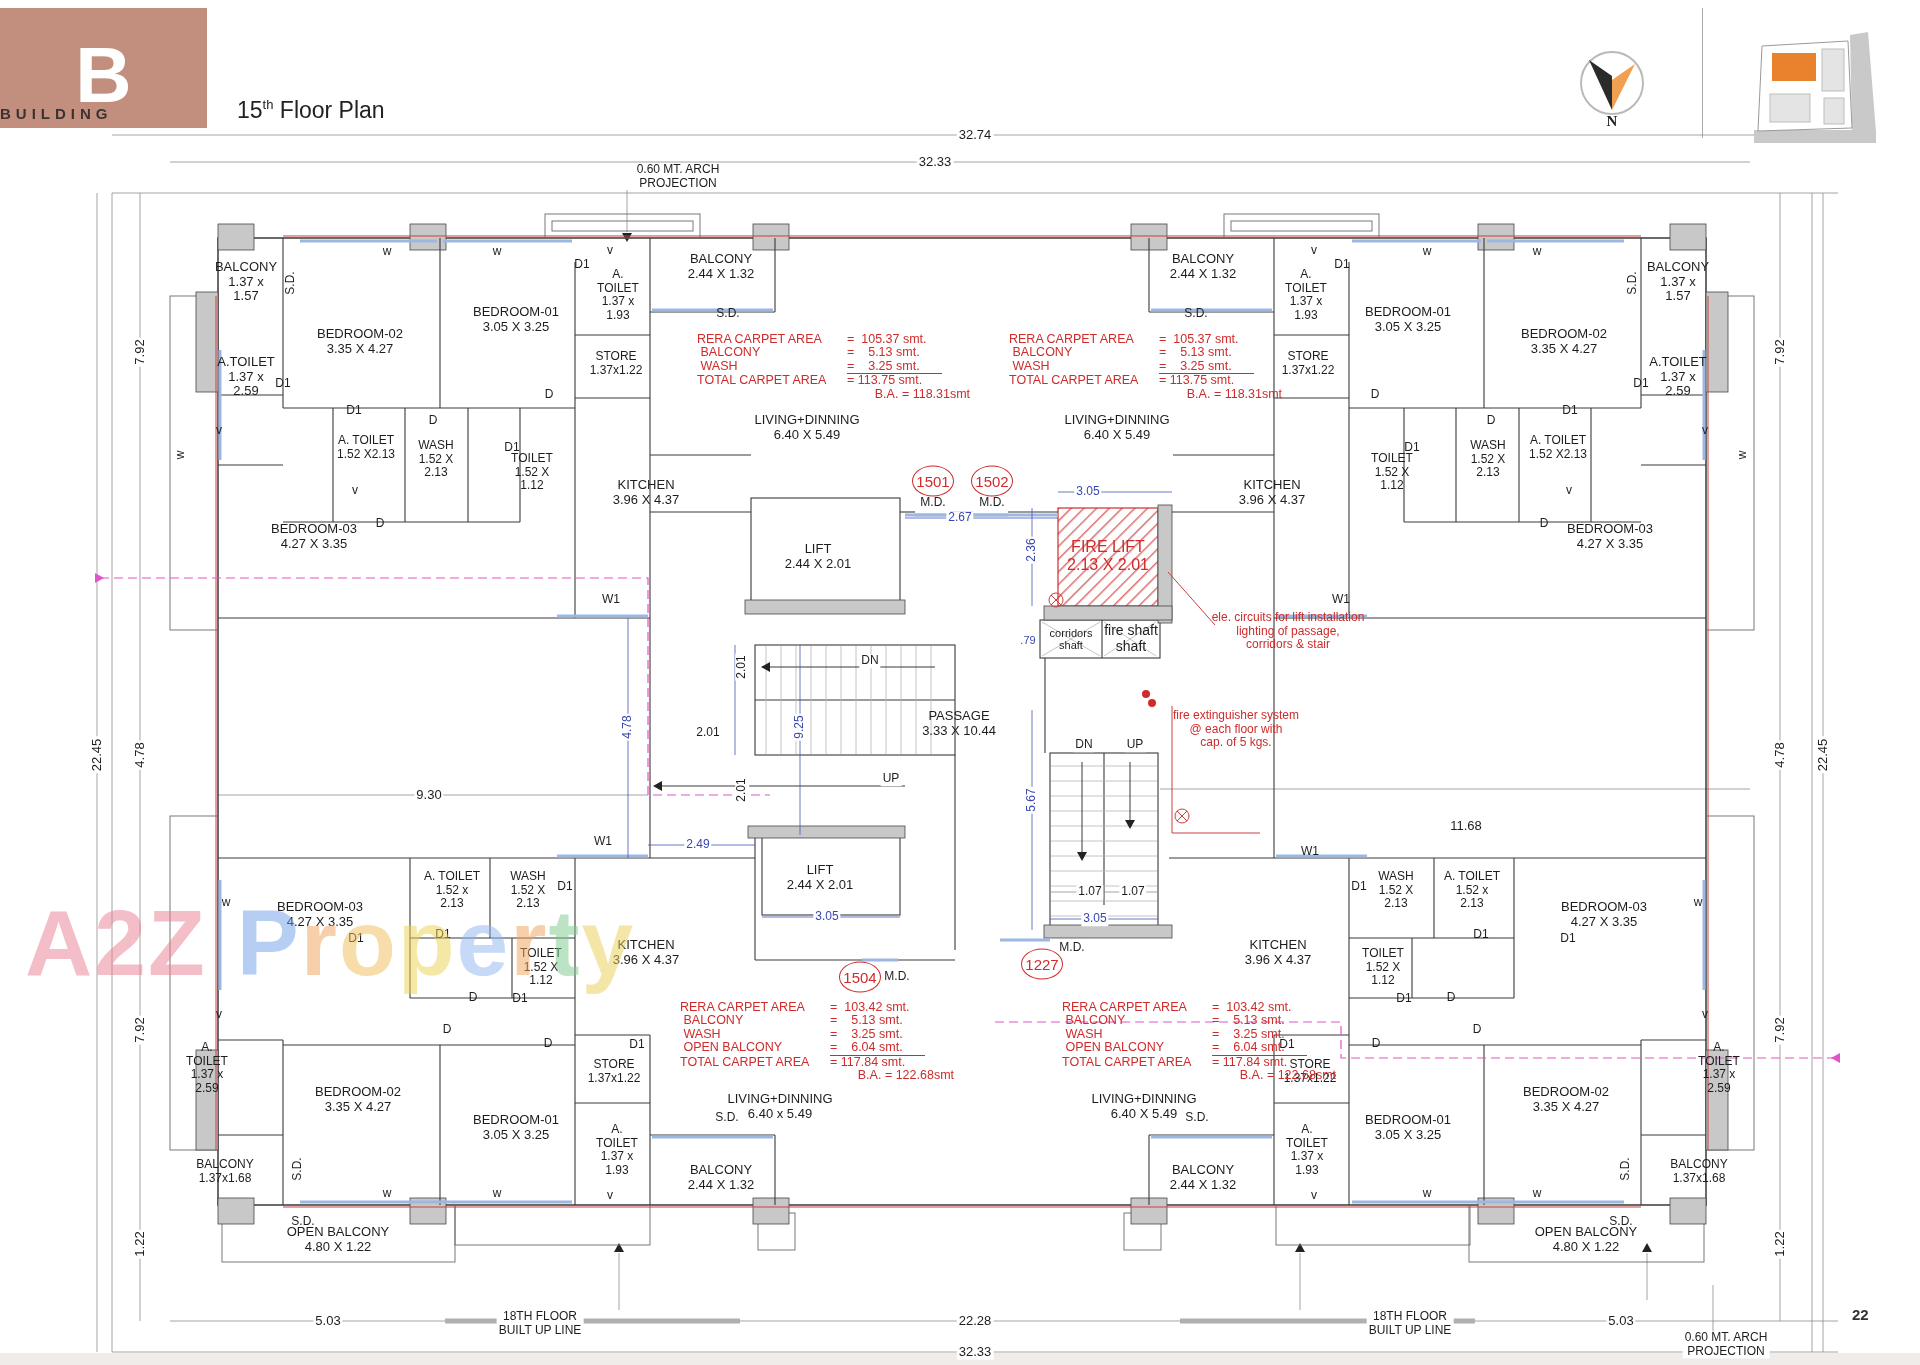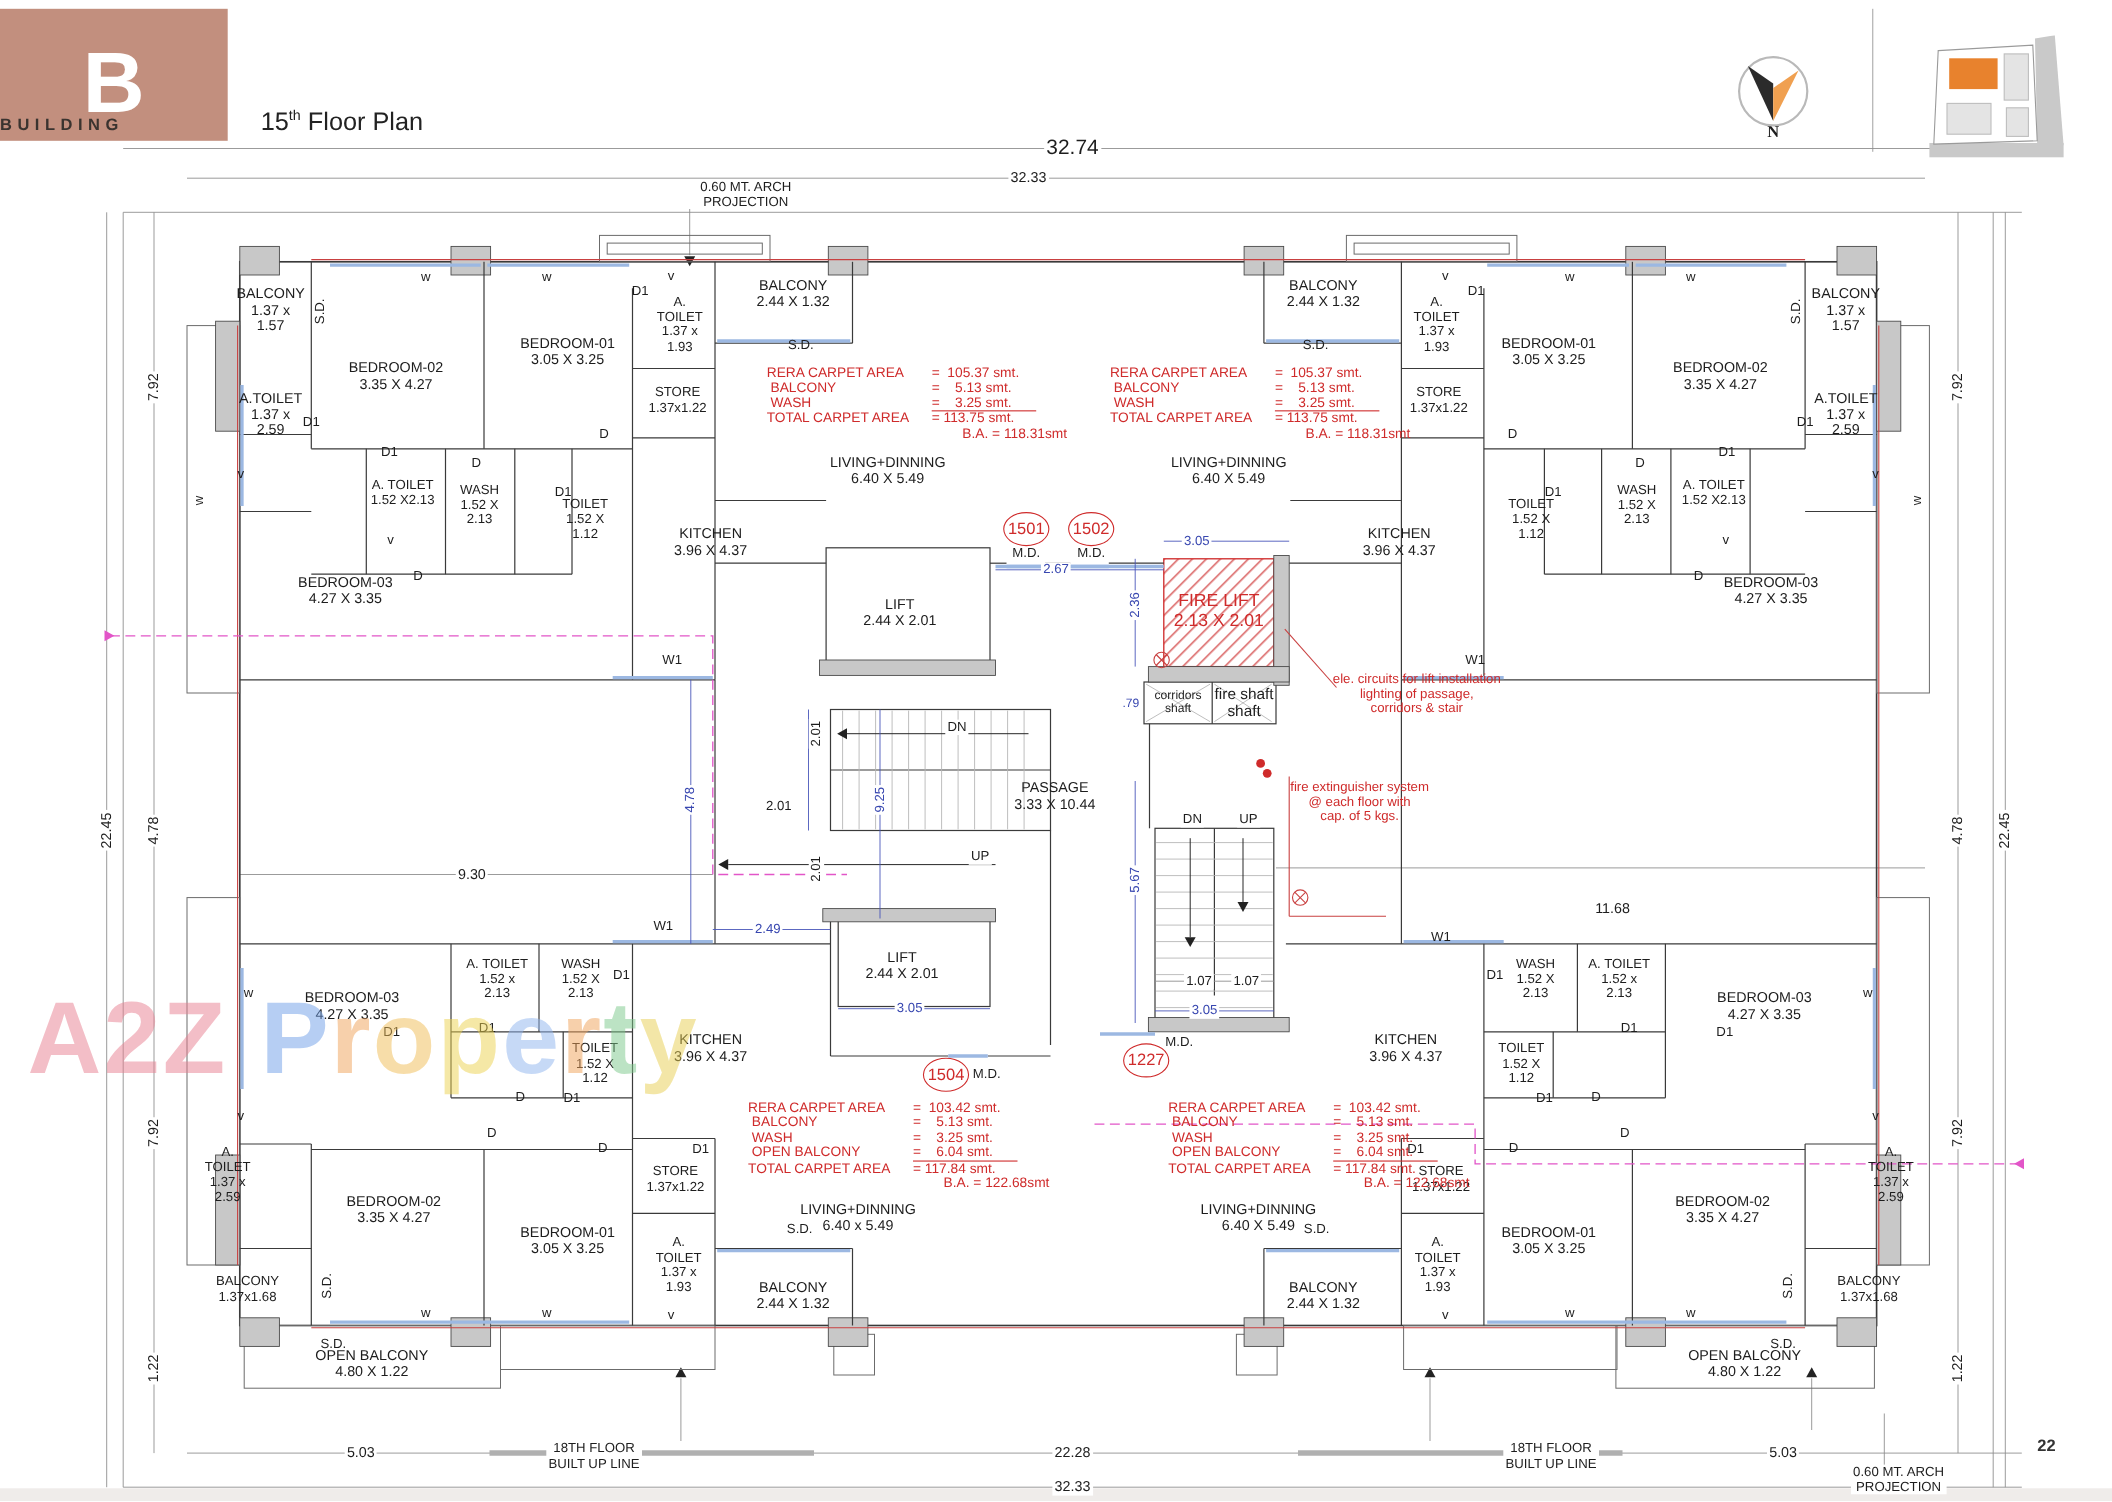--- a/index.html
+++ b/index.html
@@ -330,21 +330,21 @@
       <line x1="735" y1="645" x2="735" y2="755" class="bdim"></line>
       <line x1="1050" y1="892" x2="1158" y2="892" class="dim"></line>
       <polyline points="100,578 648,578 648,795 770,795" class="mag"></polyline>
       <polyline points="995,1022 1341,1022 1341,1058 1835,1058" class="mag"></polyline>
       <polygon points="104,578 95,573 95,583" class="magf"></polygon>
       <polygon points="1831,1058 1840,1053 1840,1063" class="magf"></polygon>
     </svg>
   <div id="labels">
       <div class="lbl bg" style="left: 678px; top: 177px; font-size: 12px;">0.60 MT. ARCH
 PROJECTION</div>
-      <div class="lbl bg" style="left: 975px; top: 135px; font-size: 19px; text-align: right;">32.74</div>
+      <div class="lbl bg" style="left: 975px; top: 135px; font-size: 13px; text-align: right;">32.74</div>
       <div class="lbl bg" style="left: 935px; top: 162px; font-size: 13px;">32.33</div>
       <div class="lbl rot bg" style="left: 140px; top: 352px; font-size: 13px;">7.92</div>
       <div class="lbl rot bg" style="left: 97px; top: 755px; font-size: 13px;">22.45</div>
       <div class="lbl rot bg" style="left: 140px; top: 755px; font-size: 13px;">4.78</div>
       <div class="lbl rot bg" style="left: 140px; top: 1030px; font-size: 13px;">7.92</div>
       <div class="lbl rot bg" style="left: 140px; top: 1244px; font-size: 13px;">1.22</div>
       <div class="lbl rot bg" style="left: 1780px; top: 352px; font-size: 13px;">7.92</div>
       <div class="lbl rot bg" style="left: 1823px; top: 755px; font-size: 13px;">22.45</div>
       <div class="lbl rot bg" style="left: 1780px; top: 755px; font-size: 13px;">4.78</div>
       <div class="lbl rot bg" style="left: 1780px; top: 1030px; font-size: 13px;">7.92</div>

